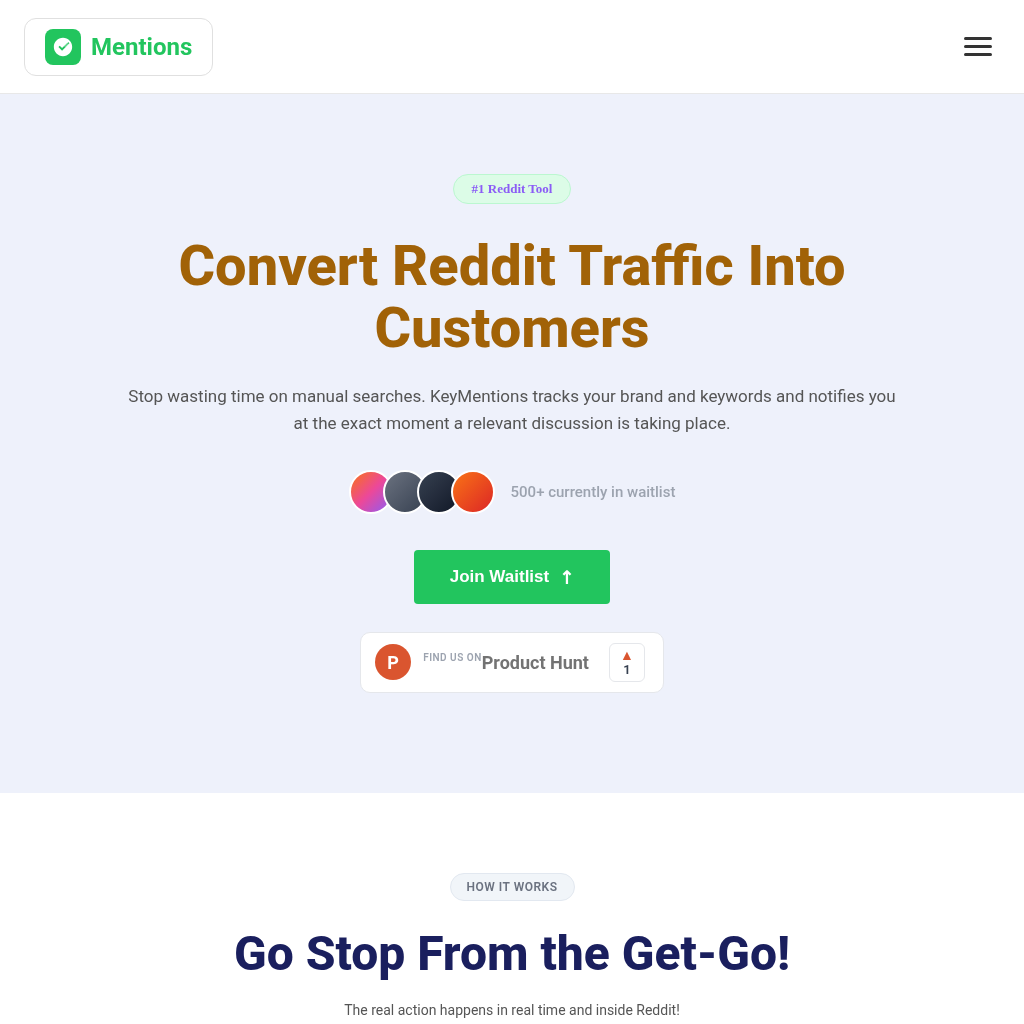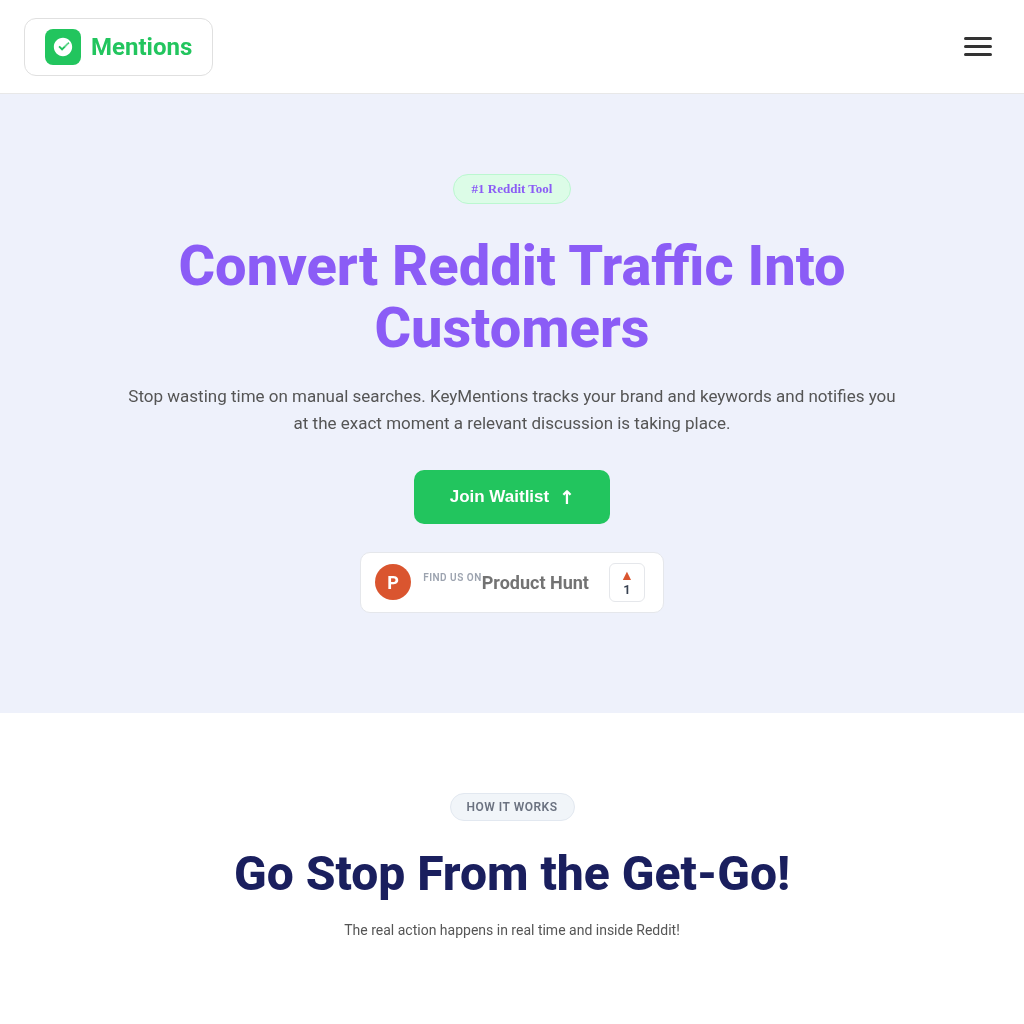--- a/index.html
+++ b/index.html
@@ -89,21 +89,21 @@
       padding: 6px 18px;
       border-radius: 20px;
       margin-bottom: 32px;
       border: 1px solid #bbf7d0;
       font-family: Liberation Serif, serif;
     }
 
     .hero-title {
       font-size: 56px;
       font-weight: 800;
-      color: #8b5cf6;
+      color: #a16207;
       line-height: 1.1;
       margin-bottom: 24px;
       max-width: 900px;
       margin-left: auto;
       margin-right: auto;
     }
 
     .hero-subtitle {
       font-size: 17px;
       color: #555;
@@ -158,21 +158,21 @@
 
     .join-btn {
       display: inline-flex;
       align-items: center;
       gap: 10px;
       background: #22c55e;
       color: #ffffff;
       font-size: 17px;
       font-weight: 600;
       padding: 16px 36px;
-      border-radius: 10px;
+      border-radius: 4px;
       border: none;
       cursor: pointer;
       margin-bottom: 28px;
       text-decoration: none;
     }
 
     .join-btn .arrow-icon {
       font-size: 18px;
       transform: rotate(-45deg);
       display: inline-block;
@@ -299,20 +299,27 @@
     <span></span>
     <span></span>
   </div>
 </nav>
 
 <section class="hero">
   <div class="badge">#1 Reddit Tool</div>
   <h1 class="hero-title">Convert Reddit Traffic Into Customers</h1>
   <p class="hero-subtitle">Stop wasting time on manual searches. KeyMentions tracks your brand and keywords and notifies you at the exact moment a relevant discussion is taking place.</p>
 
+  <div class="avatars-row">
+    <div class="avatar avatar-1"></div>
+    <div class="avatar avatar-2"></div>
+    <div class="avatar avatar-3"></div>
+    <div class="avatar avatar-4"></div>
+    <span class="waitlist-count">500+ currently in waitlist</span>
+  </div>
 
   <div style="display:flex; flex-direction:column; align-items:center; gap:0;">
     <button class="join-btn">
       <span>Join Waitlist</span>
       <span class="arrow-icon">↗</span>
     </button>
 
     <a class="product-hunt-btn">
       <div class="ph-logo">P</div>
       <div class="ph-text-container">

